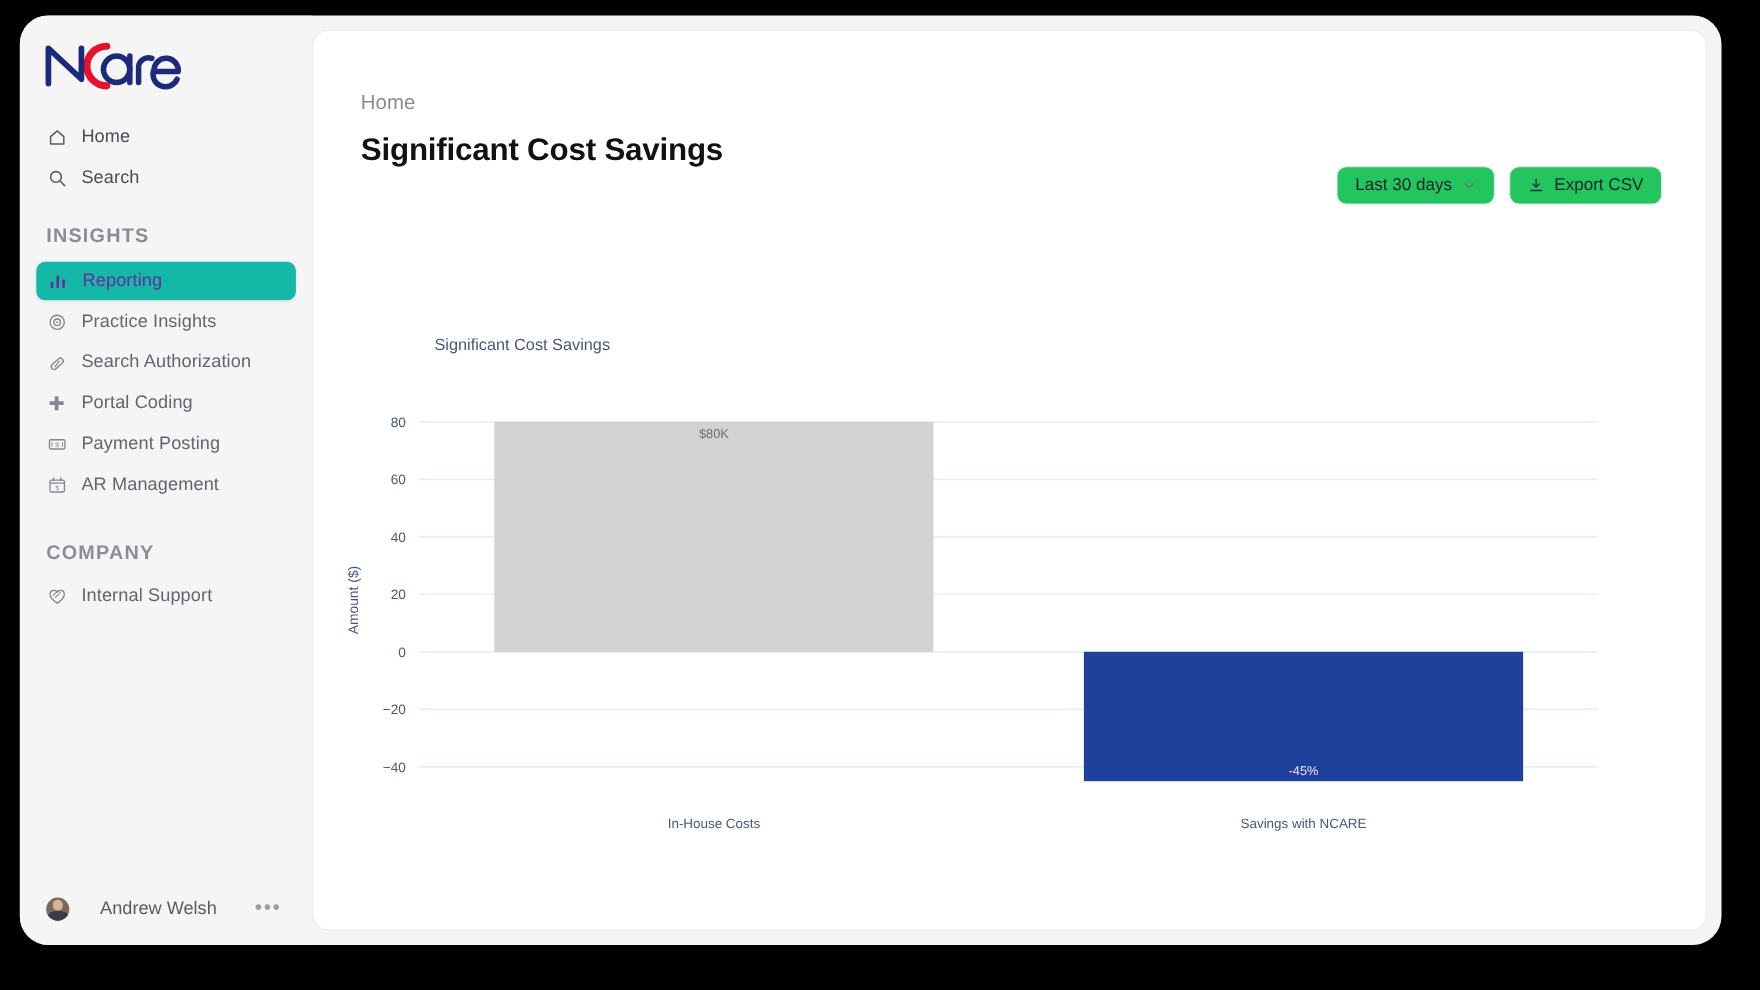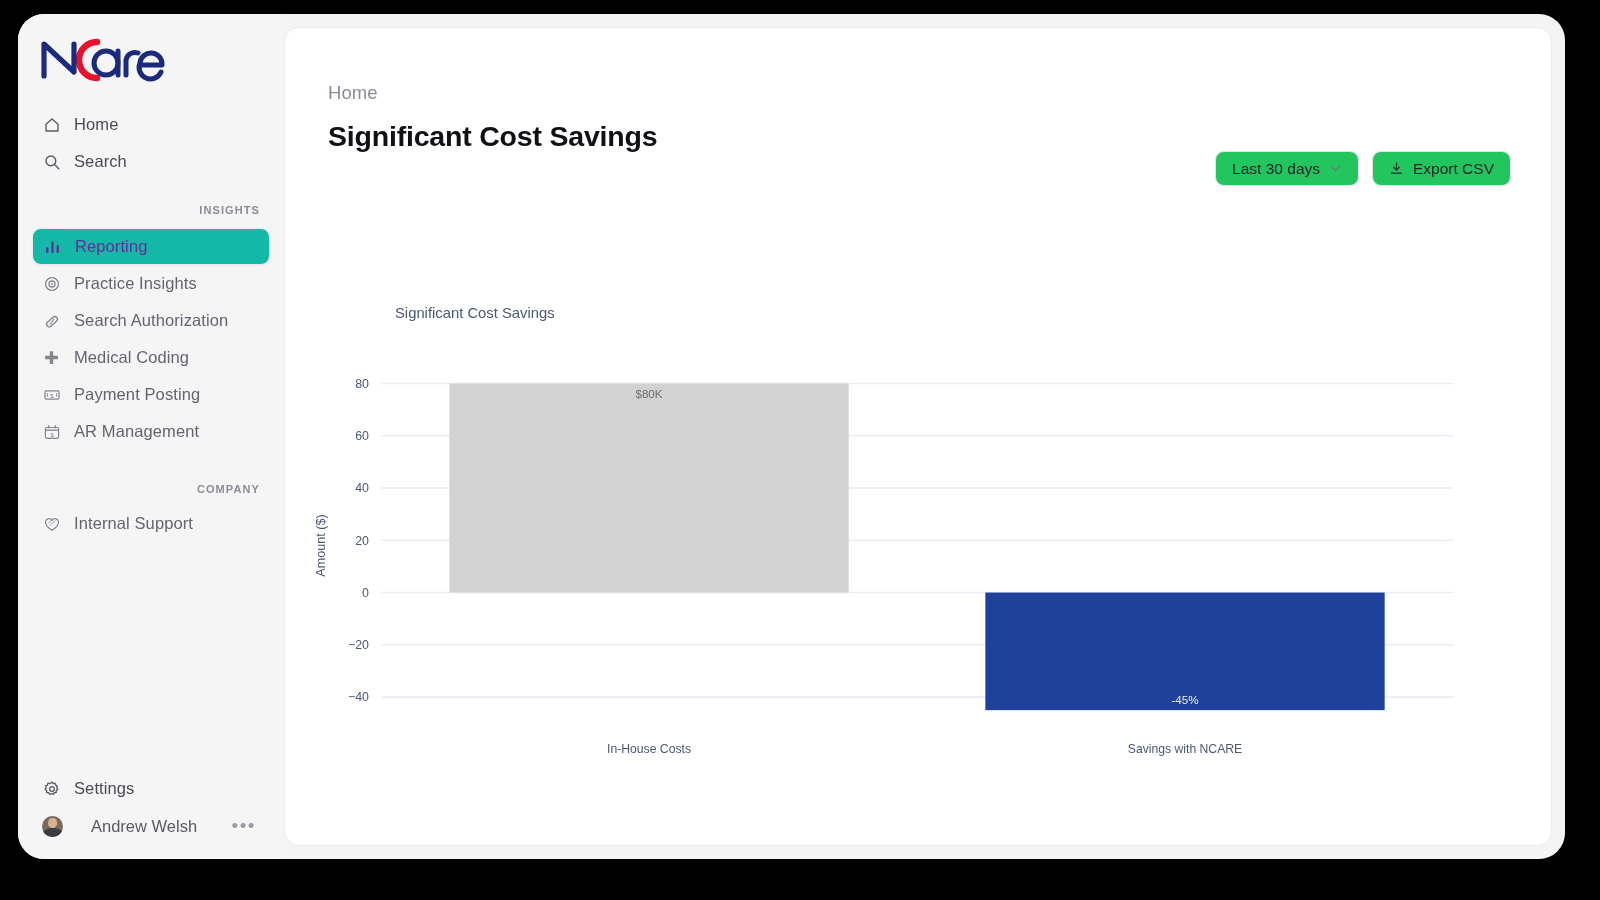--- a/index.html
+++ b/index.html
@@ -79,27 +79,26 @@
   .nav-item.active {
     background: #14b8a6;
     color: #6a2a9c;
     border: 1px solid #eceaf1;
     box-shadow: 0 1px 2px rgba(23,23,35,0.055);
     height: 37px;
   }
   .nav-item.active .ico { color: #6a2a9c; }
 
   .section-label {
-    font-size: 11px;
+    font-size: 18px;
     font-weight: bold;
     letter-spacing: 1.1px;
     color: #8c8c96;
     padding: 0 24px;
     text-transform: uppercase;
-    text-align: right;
   }
 
   #sidebar-bottom {
     position: absolute;
     left: 0;
     right: 0;
     bottom: 14px;
     padding: 0 14px;
   }
 
@@ -287,21 +286,21 @@
         </span>
         <span>Search Authorization</span>
       </div>
 
       <div class="nav-item">
         <span class="ico">
           <svg width="17" height="17" viewBox="0 0 24 24" fill="currentColor">
             <path d="M9.6 3 h4.8 v6.6 H21 v4.8 h-6.6 V21 H9.6 v-6.6 H3 V9.6 h6.6 Z"></path>
           </svg>
         </span>
-        <span>Medical Coding</span>
+        <span>Portal Coding</span>
       </div>
 
       <div class="nav-item">
         <span class="ico">
           <svg width="18" height="18" viewBox="0 0 24 24" fill="none" stroke="currentColor" stroke-width="1.6">
             <rect x="2.6" y="6.4" width="18.8" height="11.2" rx="1.8"></rect>
             <text x="12" y="15.4" font-size="8" fill="currentColor" stroke="none" text-anchor="middle" font-family="Liberation Sans, sans-serif">$</text>
             <path d="M5.6 9.4 v5.2 M18.4 9.4 v5.2" stroke-width="1.3"></path>
           </svg>
         </span>
@@ -330,29 +329,20 @@
           <svg width="18" height="18" viewBox="0 0 24 24" fill="none" stroke="currentColor" stroke-width="1.55" stroke-linejoin="round">
             <path d="M12 20.4 C12 20.4 3.4 15.2 3.4 9.4 A4.6 4.6 0 0 1 12 7.2 A4.6 4.6 0 0 1 20.6 9.4 C20.6 15.2 12 20.4 12 20.4 Z"></path>
             <path d="M7 11.2 L13.2 5 M9.4 14 L16.2 7.2" stroke-width="1.25"></path>
           </svg>
         </span>
         <span>Internal Support</span>
       </div>
     </div>
 
     <div id="sidebar-bottom">
-      <div class="nav-item dark">
-        <span class="ico">
-          <svg width="18" height="18" viewBox="0 0 24 24" fill="none" stroke="currentColor" stroke-width="1.7" stroke-linejoin="round">
-            <circle cx="12" cy="12" r="3.1"></circle>
-            <path d="M12 2.7 l1.5 2.2 2.6 -0.7 0.6 2.6 2.5 1 -1 2.5 1.6 2.2 -2.2 1.5 0.2 2.7 -2.7 0.2 -1.4 2.3 -2.4 -1.2 -2.4 1.2 -1.4 -2.3 -2.7 -0.2 0.2 -2.7 -2.2 -1.5 1.6 -2.2 -1 -2.5 2.5 -1 0.6 -2.6 2.6 0.7 Z"></path>
-          </svg>
-        </span>
-        <span>Settings</span>
-      </div>
 
       <div id="user-row">
         <span id="avatar">
           <span class="head"></span>
             <span class="body"></span>
         </span>
         <span id="user-name">Andrew Welsh</span>
         <span id="user-more">•••</span>
       </div>
     </div>

